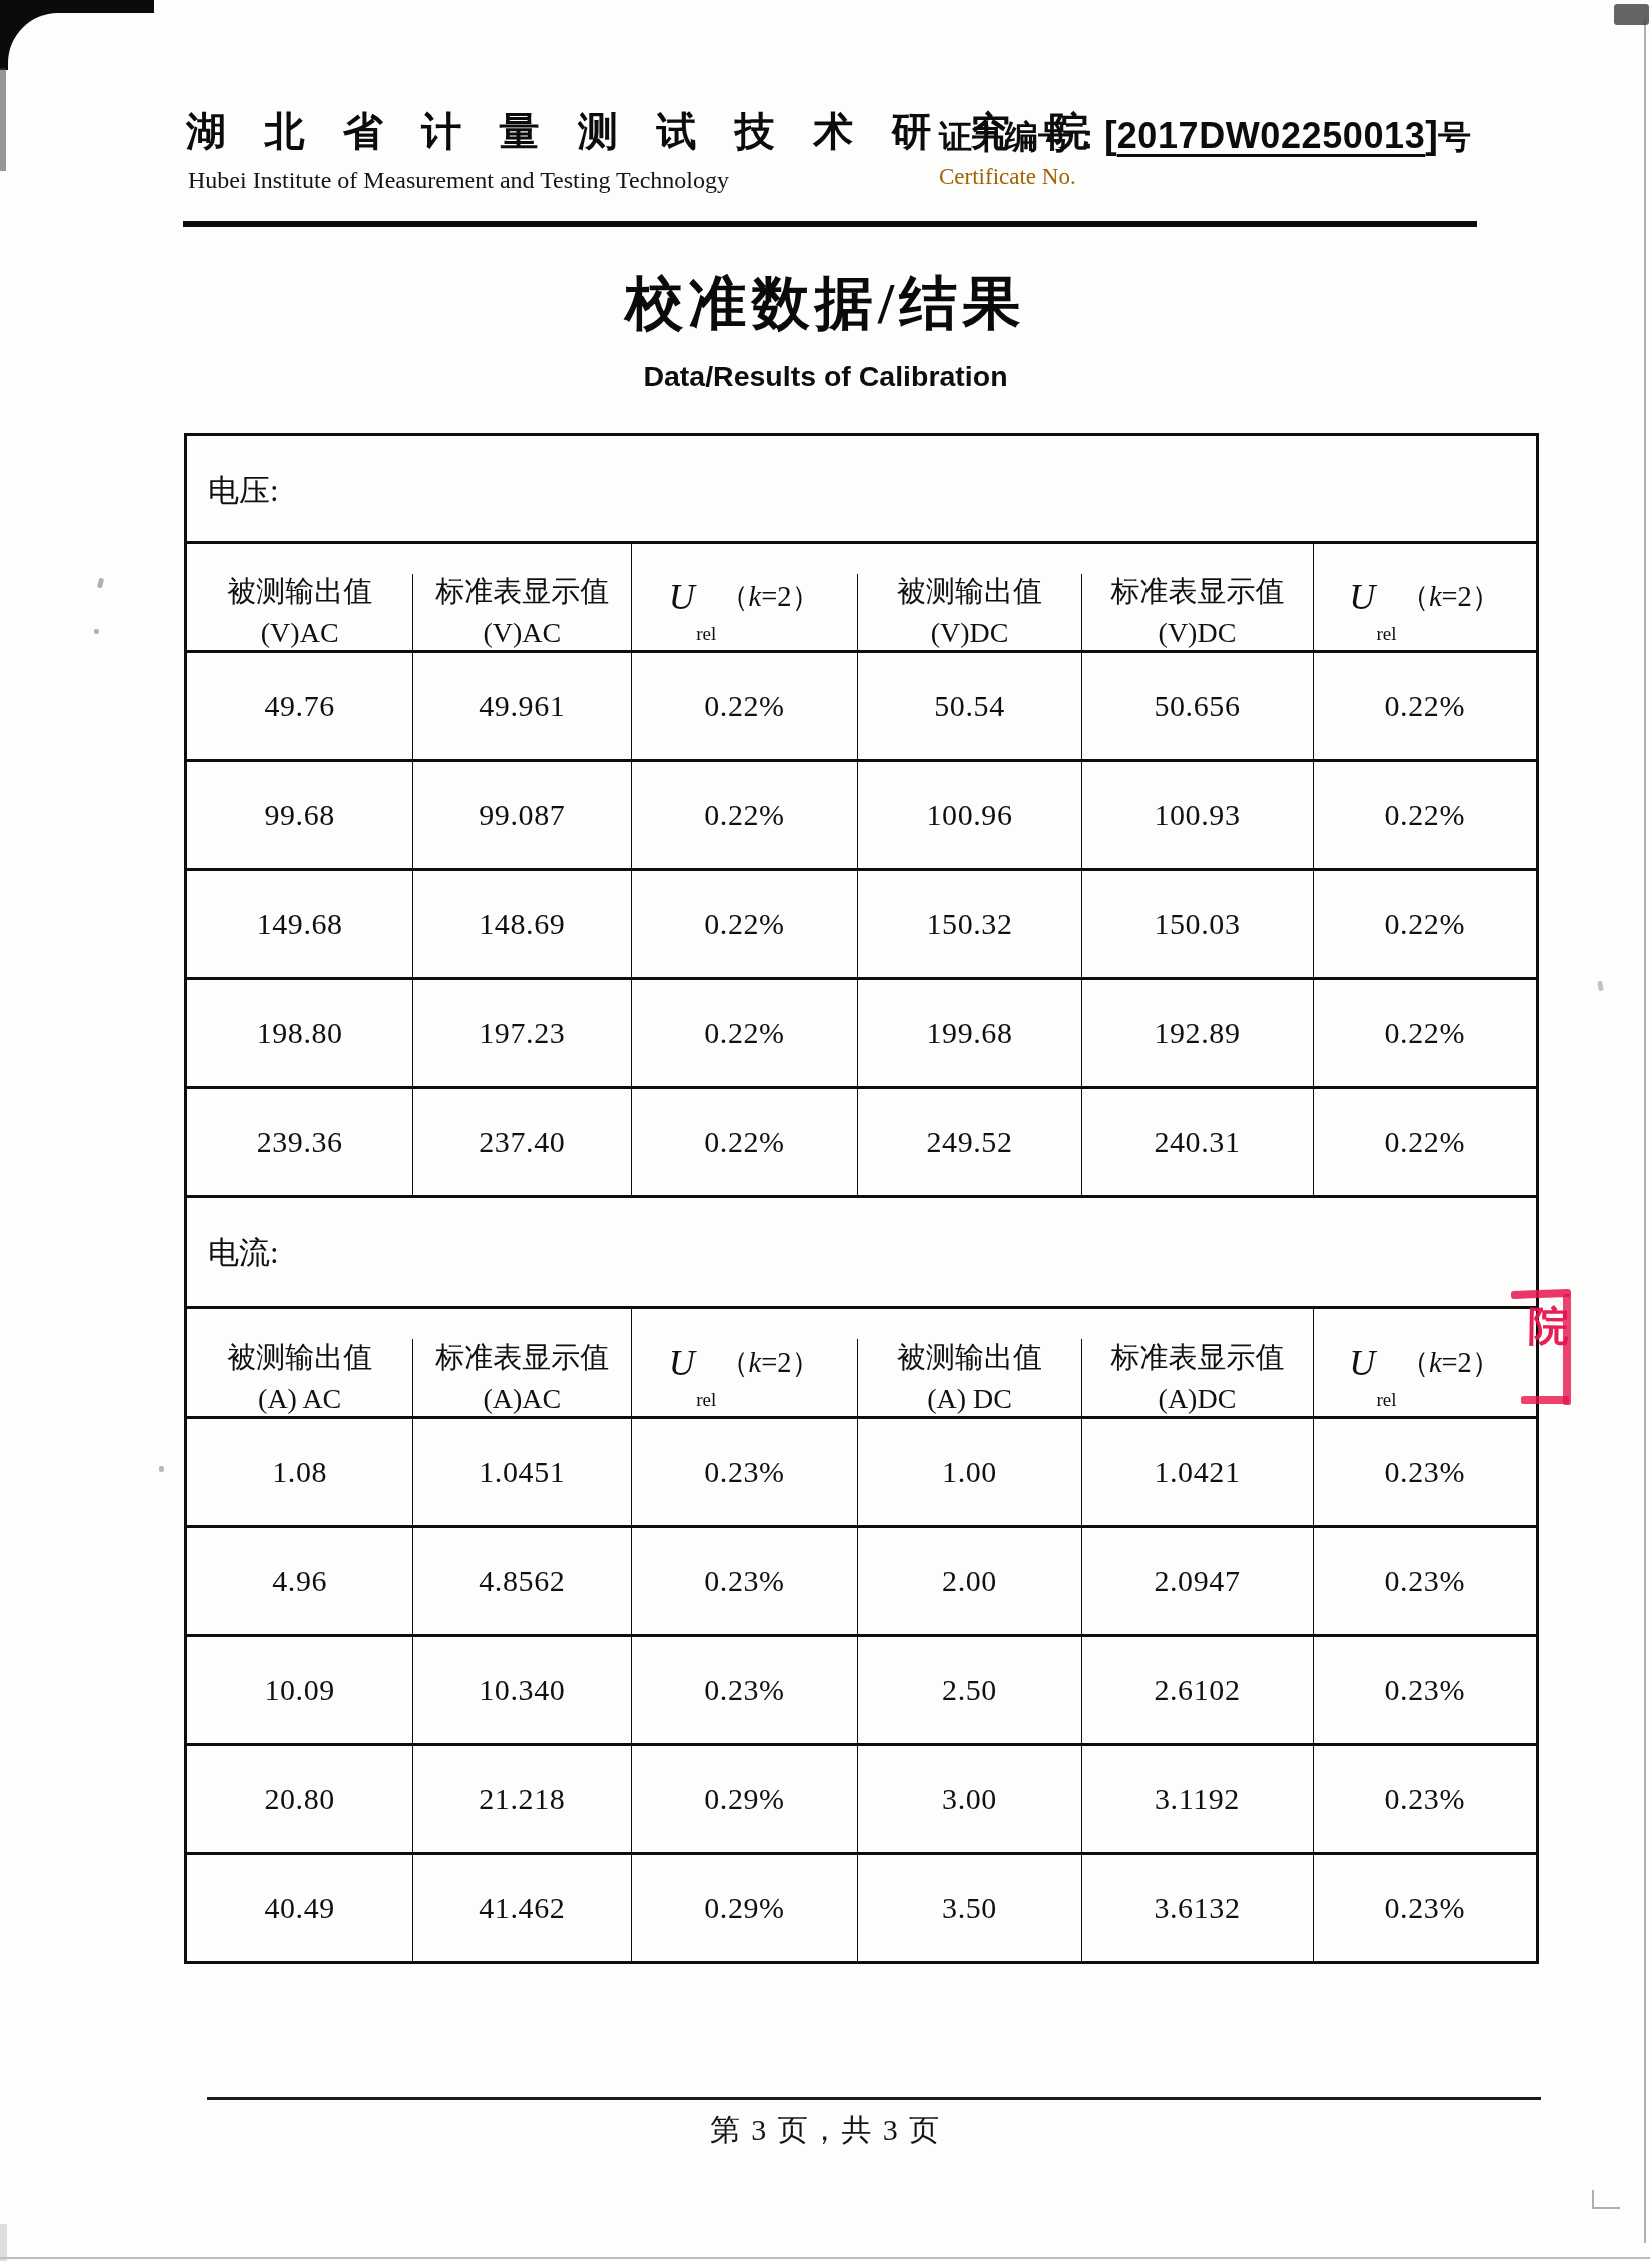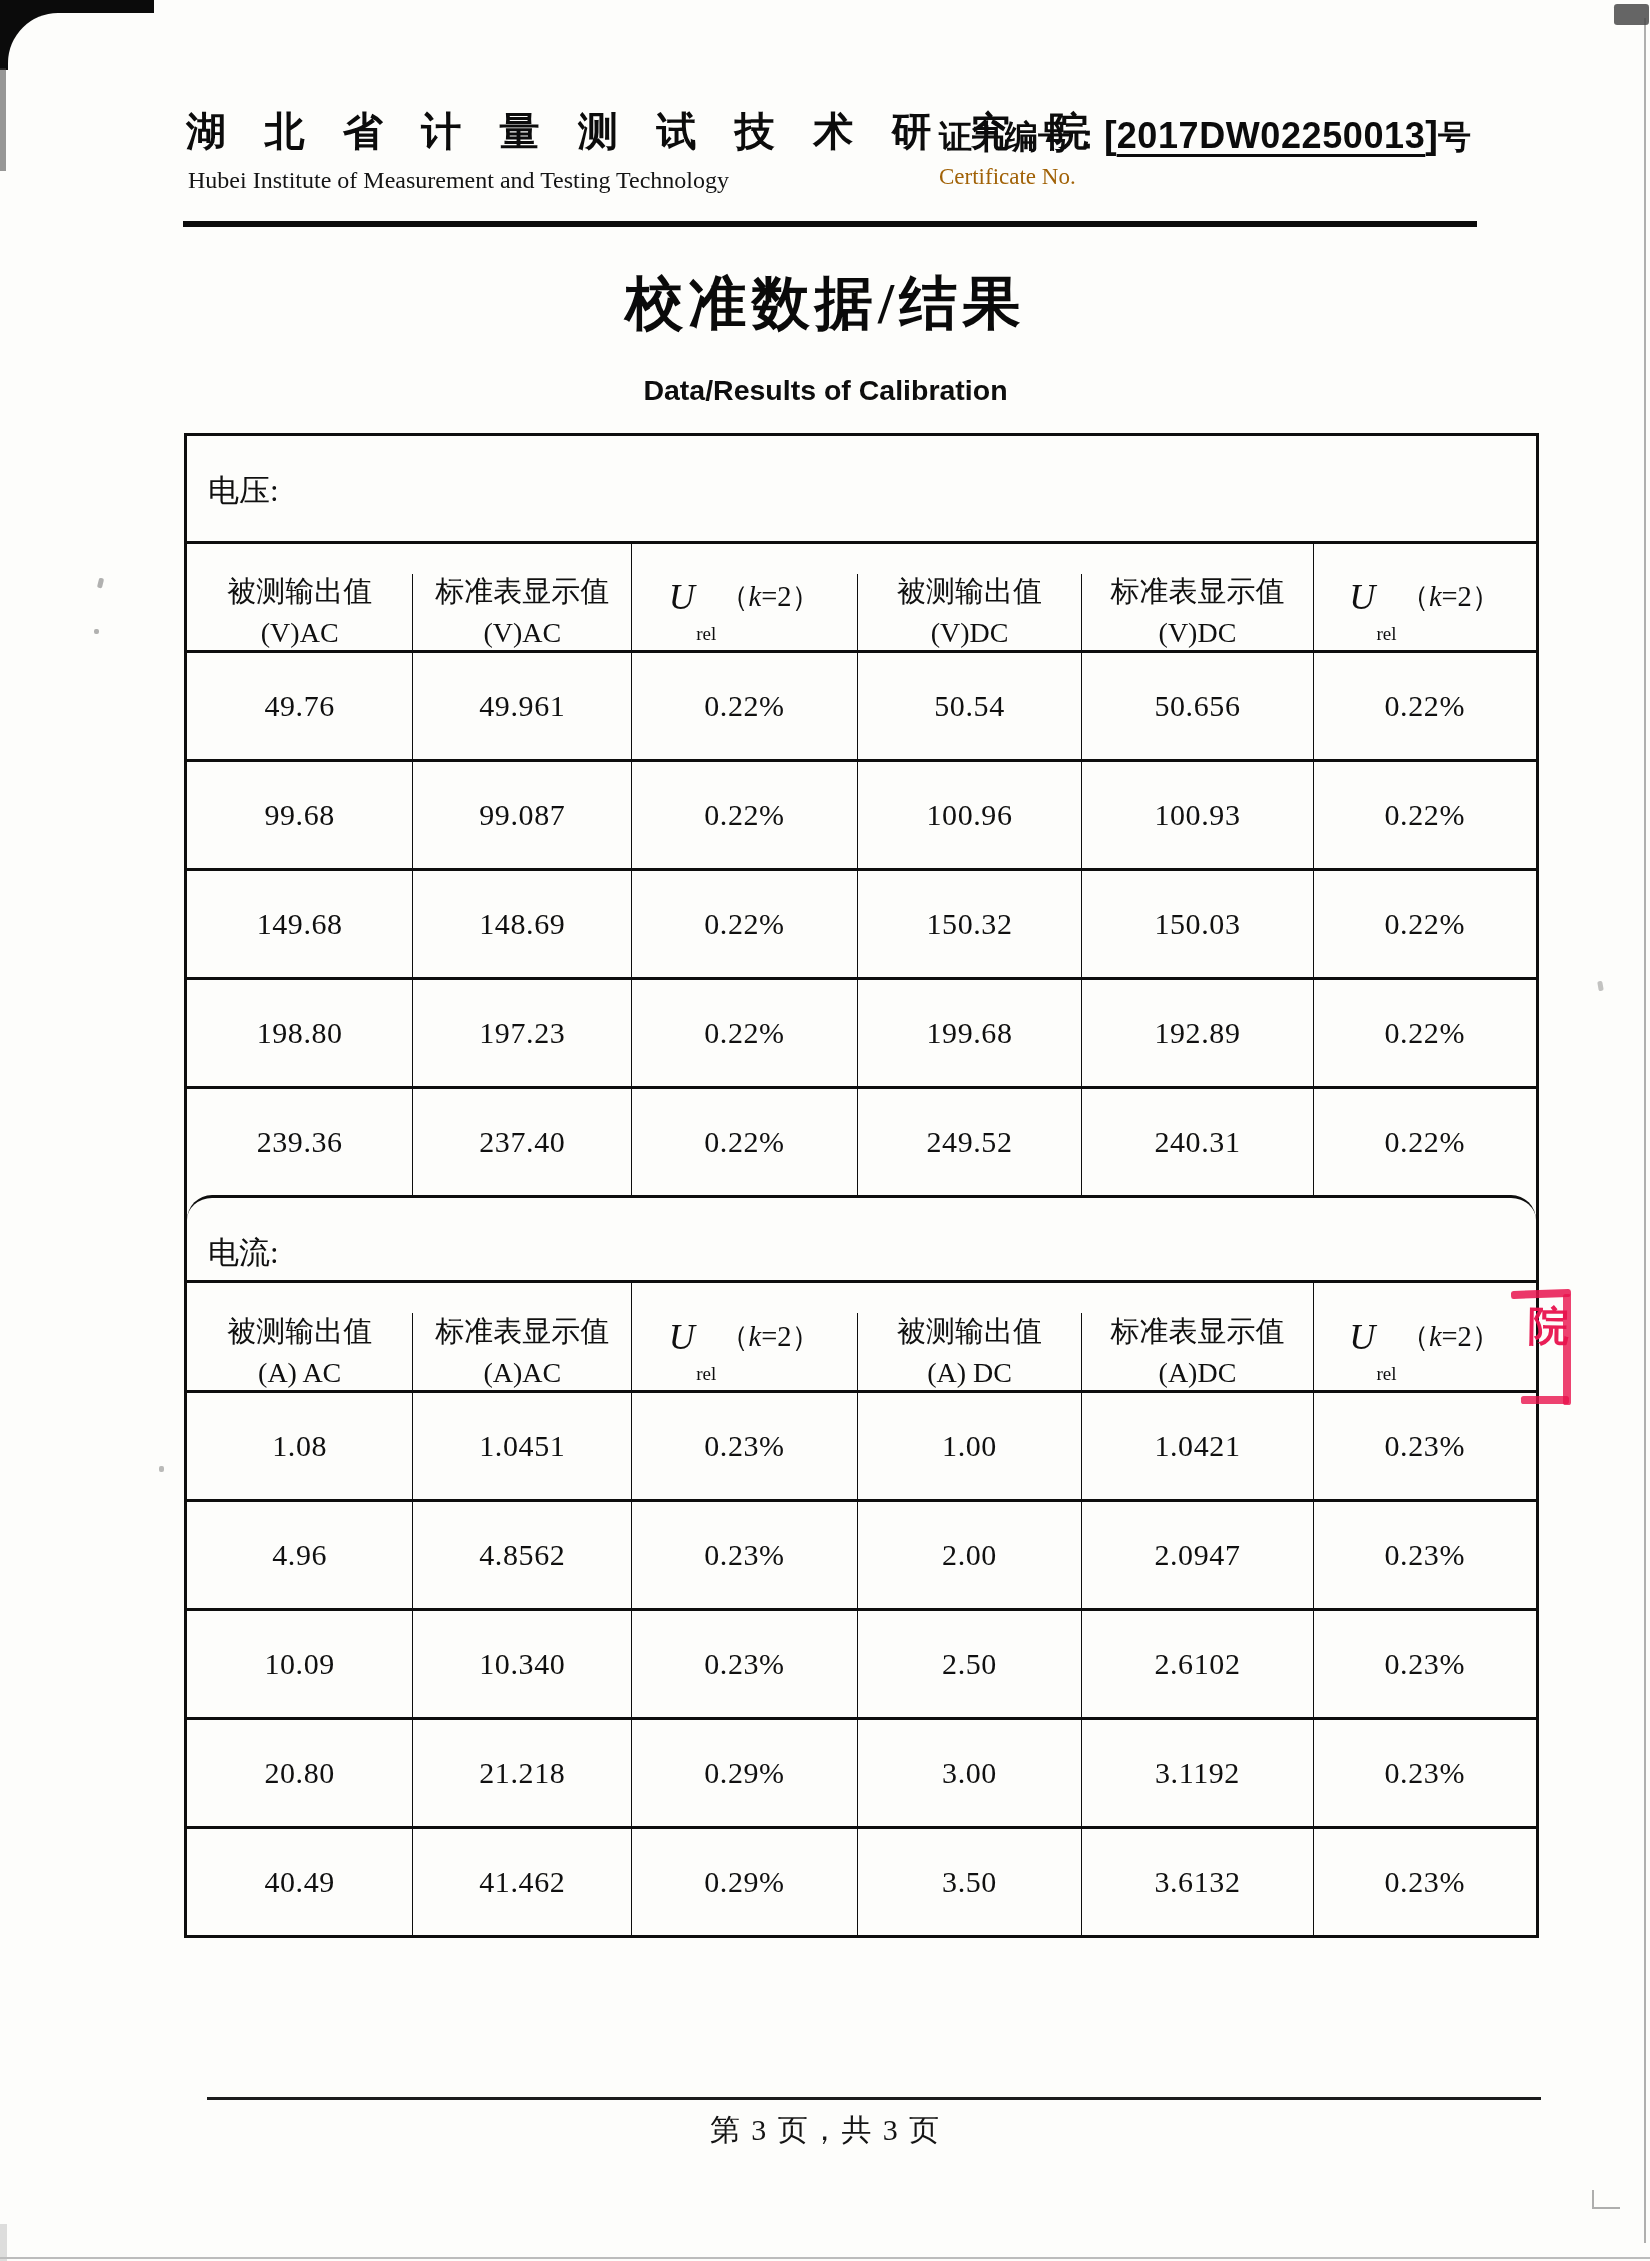--- a/index.html
+++ b/index.html
@@ -32,27 +32,27 @@
   .cert-line{left:939px;top:115px;font-size:33px;font-weight:700;line-height:1.1;white-space:nowrap;color:#0c0c0c;}
   .cert-num{font-family:"Liberation Sans","DejaVu Sans",sans-serif;font-size:36px;font-weight:700;
     text-decoration:underline;text-decoration-thickness:2.6px;text-underline-offset:5.8px;letter-spacing:0.6px;}
   .cert-bracket{font-family:"Liberation Sans","DejaVu Sans",sans-serif;font-size:38px;font-weight:700;}
   .cert-en{left:939px;top:164px;font-size:23px;color:#a16207;}
   .rule{left:183px;top:221px;width:1294px;height:5.8px;background:#0c0c0c;}
 
   
   .title{left:0;top:275px;width:100%;text-align:center;font-size:58px;font-weight:800;letter-spacing:5.2px;line-height:1;color:#0a0a0a;}
   .subtitle{left:0;top:360px;width:100%;text-align:center;font-size:28.5px;font-weight:700;
-    font-family:"Liberation Sans","DejaVu Sans",sans-serif;color:#0e0e0e;margin-top:14px;}
+    font-family:"Liberation Sans","DejaVu Sans",sans-serif;color:#0e0e0e;}
 
   
   .ctable{left:184px;top:433px;width:1355px;border:3.2px solid #0e0e0e;box-sizing:border-box;background:transparent;}
   .row{display:grid;grid-template-columns:350fr 340fr 350fr 349fr 359fr 347fr;box-sizing:border-box;}
   .srow{display:block;height:105px;padding:34px 0 0 21px;font-size:31px;box-sizing:border-box;}
-  .srow.current{height:85px;border-top:3.2px solid #0e0e0e;border-radius:25px;}
+  .srow.current{height:111px;border-top:3.2px solid #0e0e0e;}
   .hrow{height:109px;border-top:3.9px solid #0e0e0e;}
   .hrow.current{height:110px;}
   .drow{height:109px;border-top:3.2px solid #0e0e0e;}
   .cell{border-left:1.9px solid #0e0e0e;display:flex;align-items:center;justify-content:center;box-sizing:border-box;}
   .cell:first-child{border-left:none;}
   .hcell{flex-direction:column;gap:13px;font-size:29px;line-height:1;margin-top:30px;}
   .hcell .sub-line{font-size:28px;}
   .dcell{font-size:30px;letter-spacing:0.6px;}
   .ucell{flex-direction:row;font-size:28.5px;}
   .usym{font-style:italic;font-size:36px;line-height:1;}

